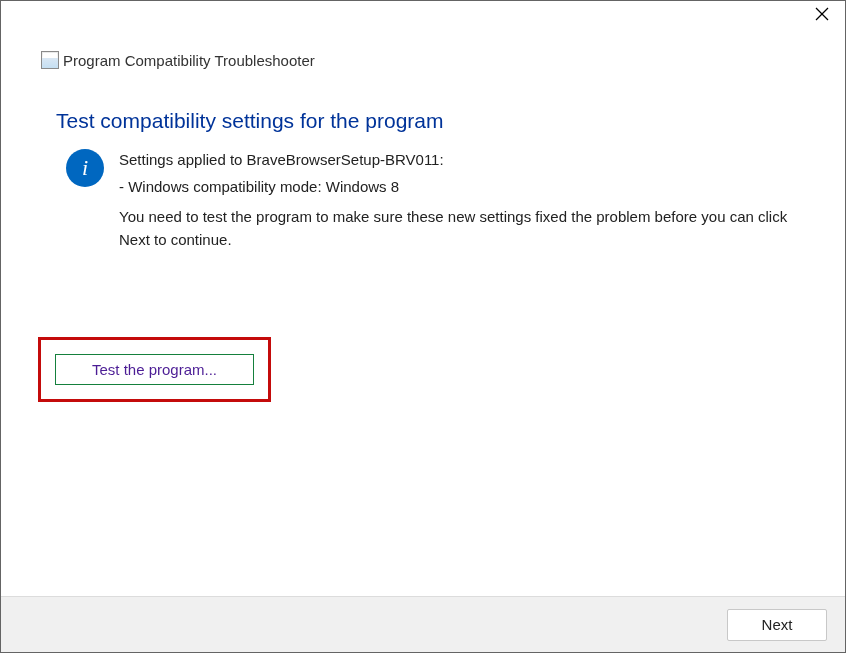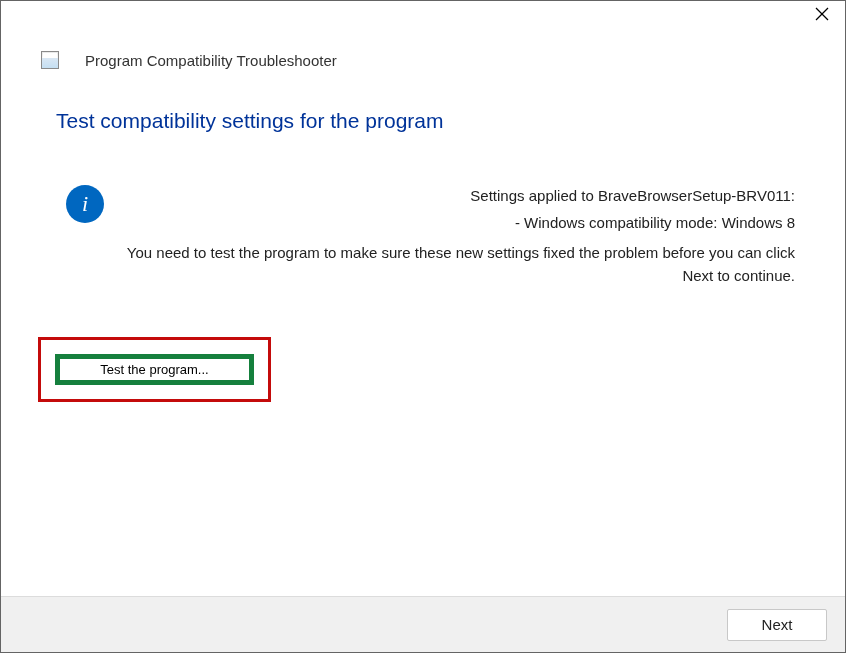--- a/index.html
+++ b/index.html
@@ -32,21 +32,21 @@
       cursor: pointer;
     }
     .close-btn svg {
       width: 14px;
       height: 14px;
     }
     .header {
       display: flex;
       align-items: center;
       padding: 20px 0 10px 40px;
-      gap: 26px;
+      gap: 4px;
     }
     .header-icon {
       width: 18px;
       height: 18px;
       border: 1px solid #8a8a8a;
       background: linear-gradient(to bottom, #e8e8e8 0%, #fafafa 40%, #d9e7f4 40%, #c5dff2 100%);
       position: relative;
     }
     .header-icon::before {
       content: "";
@@ -61,21 +61,21 @@
       font-size: 15px;
       color: #333;
     }
     .content {
       padding: 30px 50px 0 55px;
     }
     .main-heading {
       font-size: 21px;
       color: #003399;
       font-weight: 400;
-      margin-bottom: 52px;
+      margin-bottom: 16px;
     }
     .info-section {
       display: flex;
       gap: 15px;
       margin-left: 10px;
     }
     .info-icon {
       width: 38px;
       height: 38px;
       border-radius: 50%;
@@ -86,21 +86,20 @@
       color: #fff;
       font-size: 22px;
       font-family: Georgia, serif;
       font-style: italic;
       flex-shrink: 0;
     }
     .info-text {
       font-size: 15px;
       color: #222;
       line-height: 1.5;
-      text-align: right;
     }
     .info-text p {
       margin-bottom: 4px;
     }
     .info-text .instruction {
       margin-top: 8px;
     }
     .highlight-box {
       position: absolute;
       left: 37px;
@@ -109,24 +108,24 @@
       height: 65px;
       border: 3px solid #c40b0b;
       pointer-events: none;
     }
     .test-button {
       position: absolute;
       left: 54px;
       top: 353px;
       width: 199px;
       height: 31px;
-      border: 5px solid #15803d;
+      border: 1px solid #15803d;
       background: #fff;
-      font-size: 13px;
-      color: #000000;
+      font-size: 15px;
+      color: #4c1d95;
       cursor: pointer;
       font-family: inherit;
     }
     .footer {
       position: absolute;
       bottom: 0;
       left: 0;
       right: 0;
       height: 56px;
       background: #f0f0f0;

